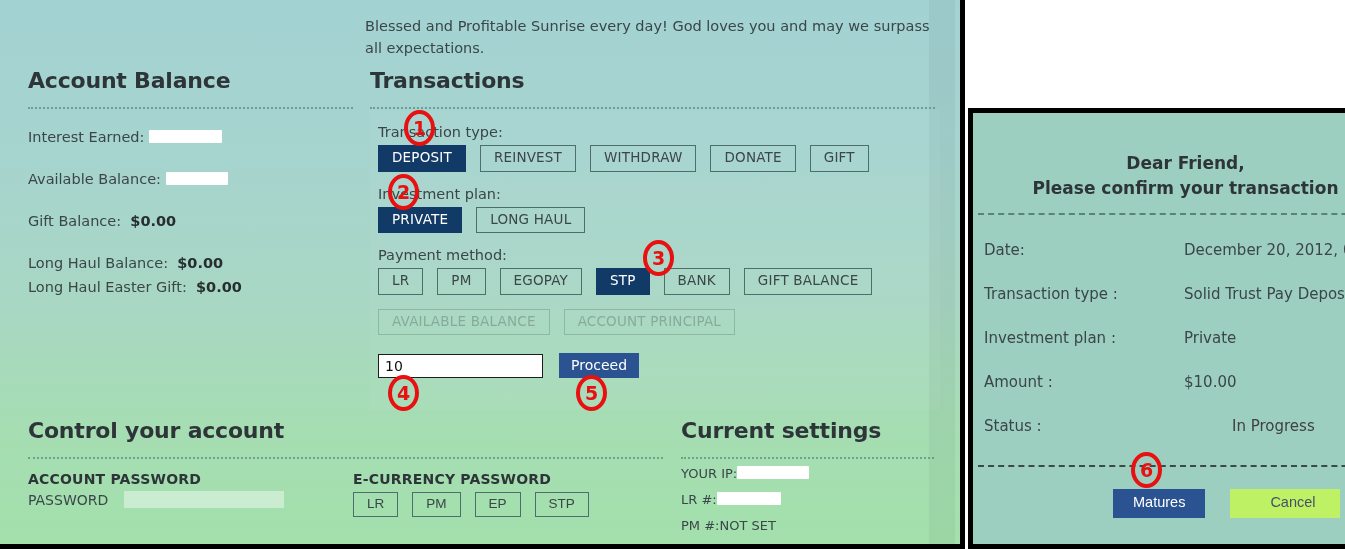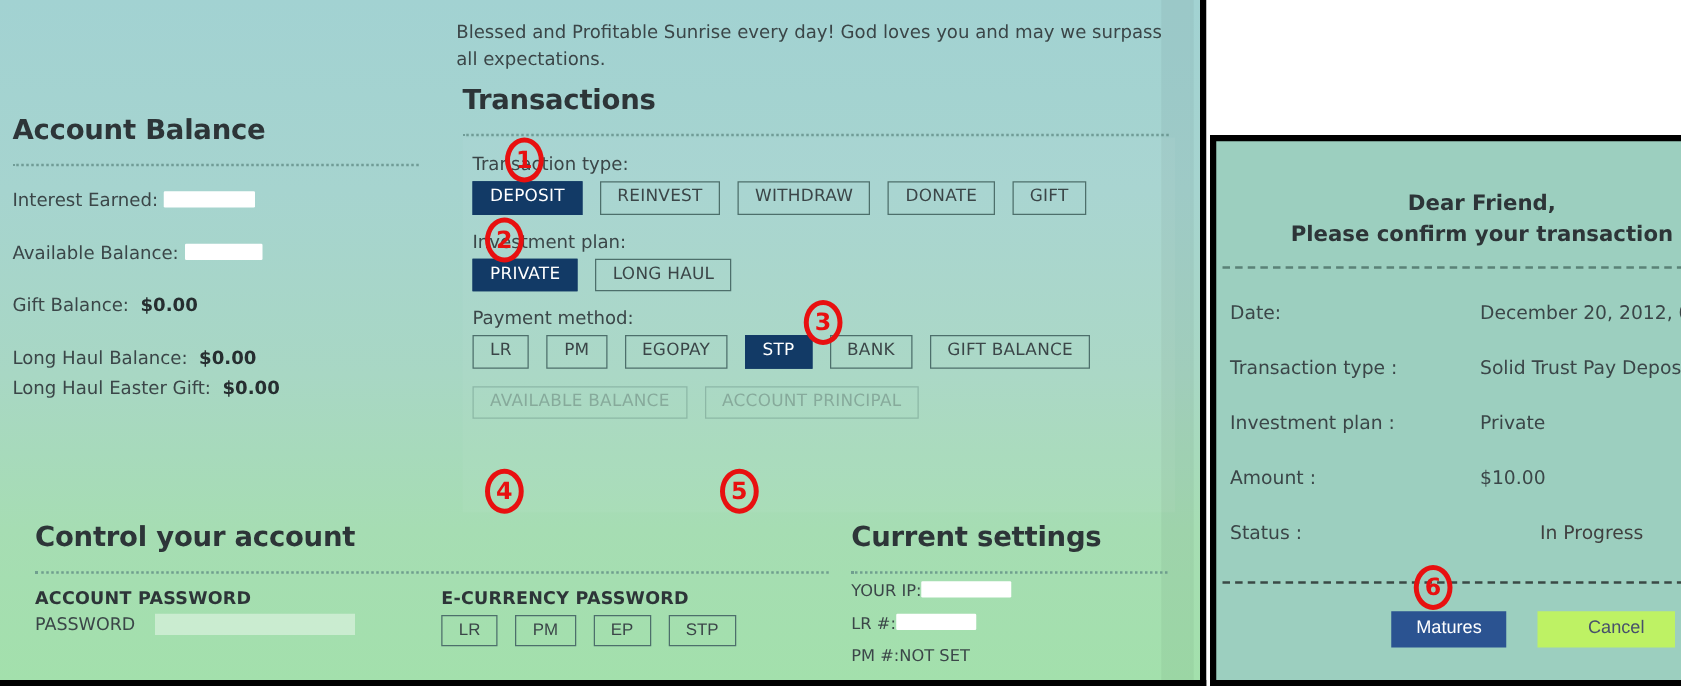--- a/index.html
+++ b/index.html
@@ -57,23 +57,22 @@
   }
   .dotted-rule {
     border-top: 2px dotted #5f8a84;
     opacity: .75;
     height: 0;
   }
 
   
   #account-balance-section {
     position: absolute;
-    left: 10px; top: 68px;
+    left: 28px; top: 68px;
     width: 325px;
-    margin-top: 24px;
   }
   #account-balance-section .dotted-rule { margin-top: 14px; }
   .bal-row {
     font-size: 14.5px;
     color: #3b4648;
     line-height: 24px;
     white-space: nowrap;
   }
   .bal-row .lbl { }
   .bal-row .val { font-weight: bold; color: #262e30; }
@@ -393,20 +392,24 @@
         <button class="opt-btn active">STP</button>
         <button class="opt-btn">BANK</button>
         <button class="opt-btn">GIFT BALANCE</button>
       </div>
 
       <div class="btn-row">
         <button class="opt-btn disabled">AVAILABLE BALANCE</button>
         <button class="opt-btn disabled">ACCOUNT PRINCIPAL</button>
       </div>
 
+      <div id="amount-row">
+        <input id="amount-input" type="text" value="10" style="">
+        <button id="proceed-button">Proceed</button>
+      </div>
 
     </div>
   </div>
 
   <div id="control-section">
     <div class="section-title">Control your account</div>
     <div class="dotted-rule"></div>
     <div id="control-cols">
       <div id="pw-col">
         <div class="sub-head">ACCOUNT PASSWORD</div>

